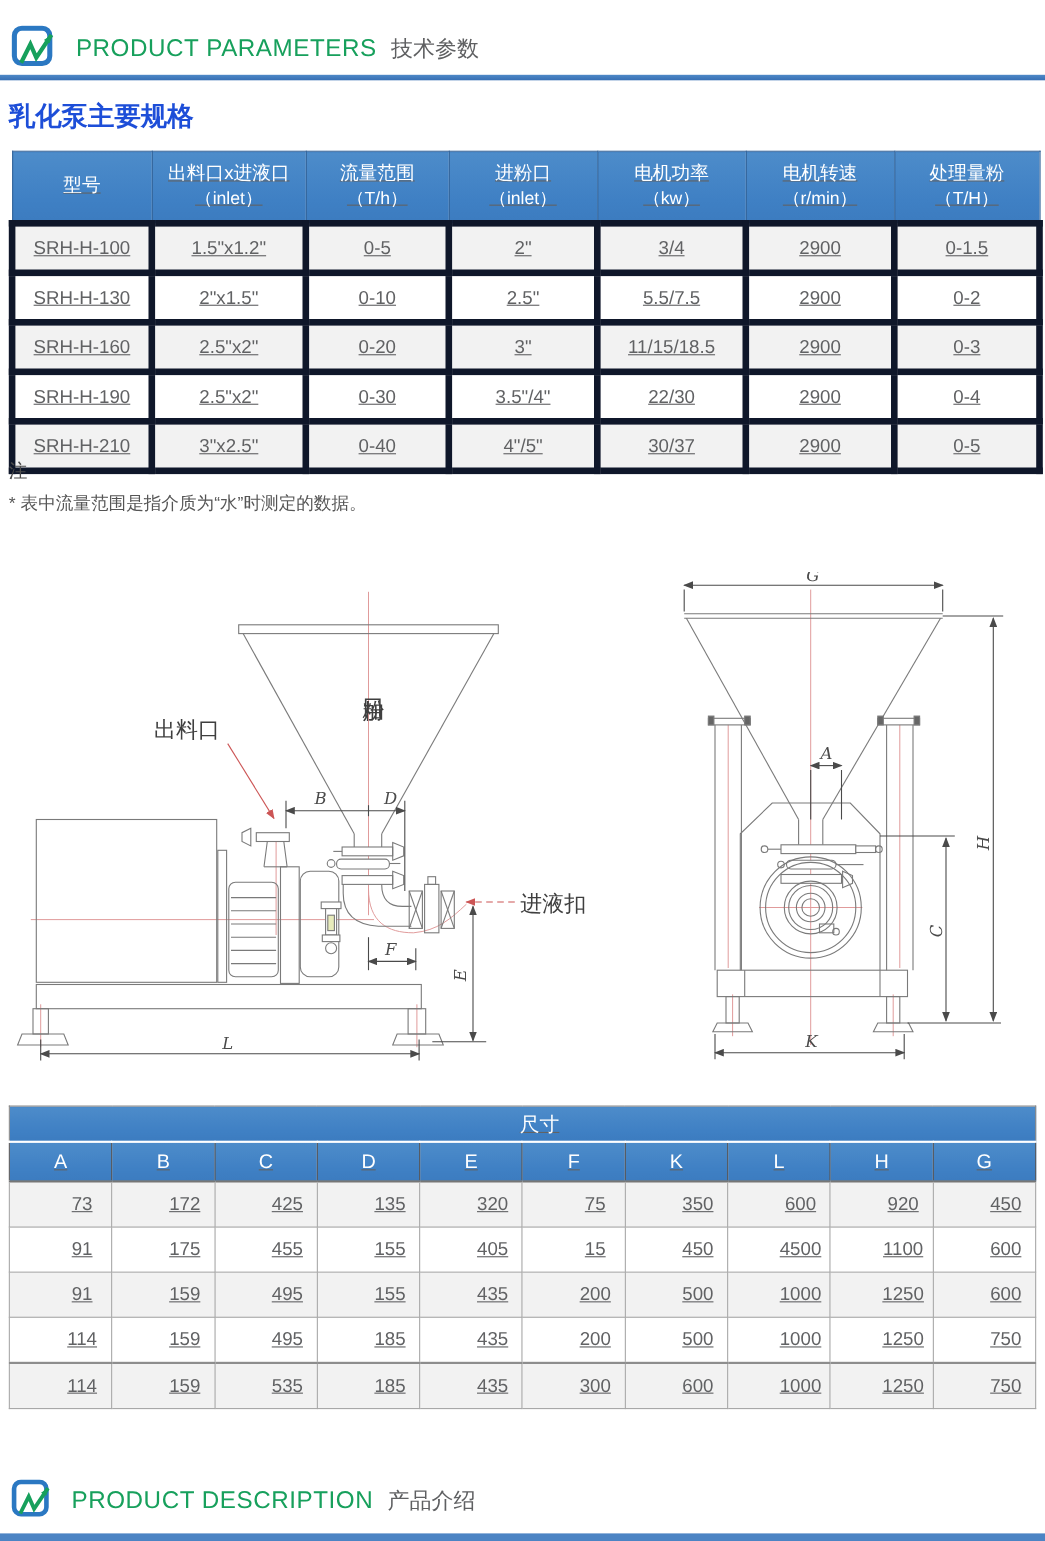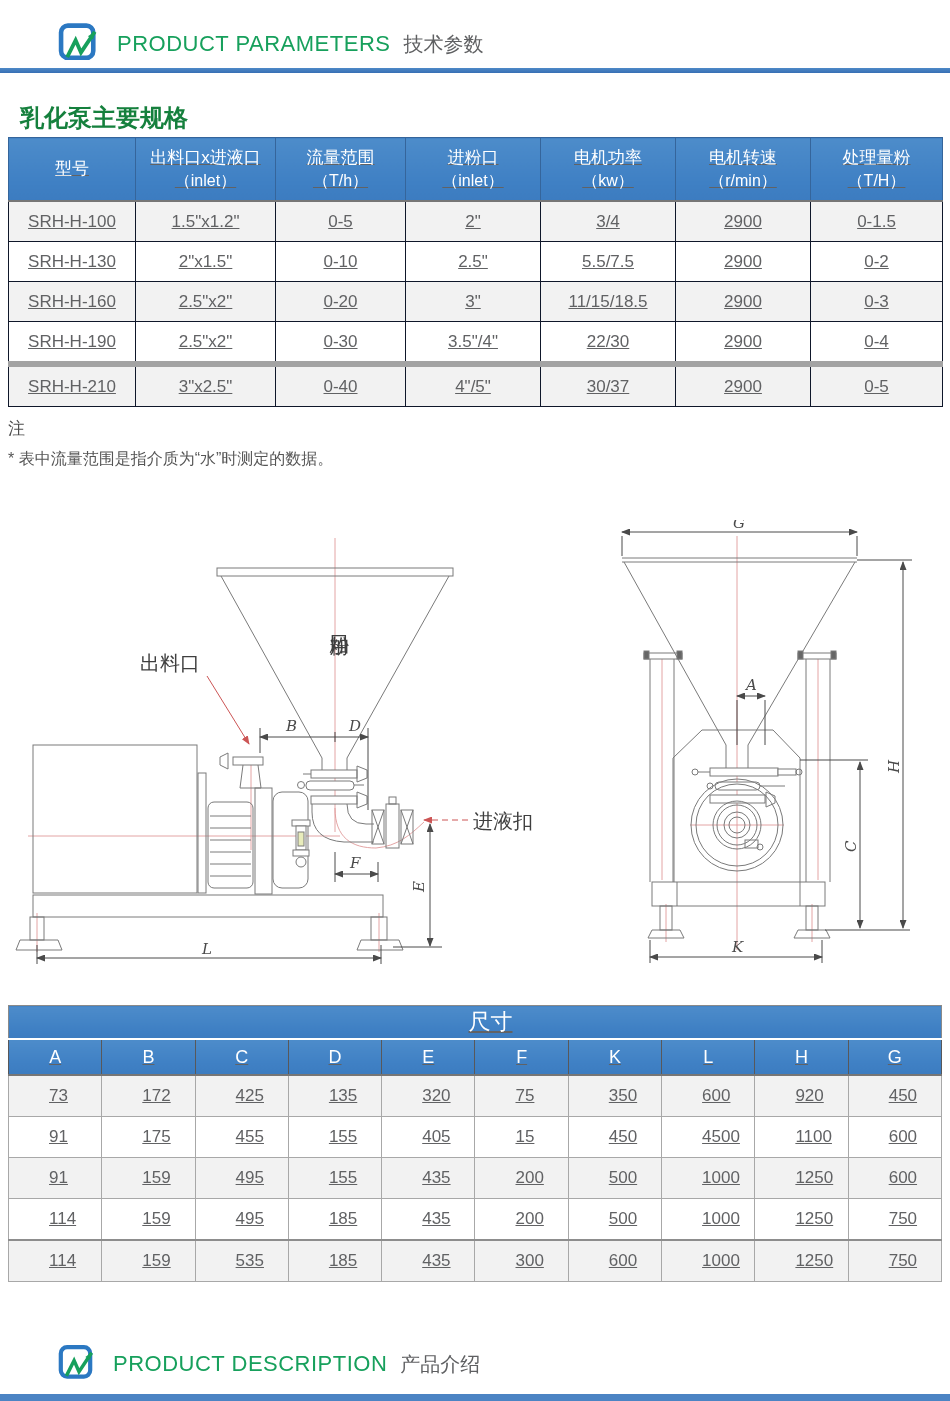--- a/index.html
+++ b/index.html
@@ -1,47 +1,47 @@
 <!DOCTYPE html>
 <html><head>
 <meta charset="utf-8">
 <style>
   html,body{margin:0;padding:0;}
   body{width:950px;height:1401px;background:#ffffff;position:relative;
        font-family:"Liberation Sans","DejaVu Sans",sans-serif;}
   .abs{position:absolute;}
   
-  .sec-head{display:flex;align-items:center;gap:13px;left:10px;height:44px;margin-left:48px;}
+  .sec-head{display:flex;align-items:center;gap:13px;left:10px;height:44px;}
   .sec-head .en{font-size:22px;letter-spacing:.5px;color:#17a05c;}
   .sec-head .zh{font-size:20px;color:#5f6062;}
   .divider{left:0;width:950px;height:5px;background:linear-gradient(180deg,#4e89c7,#376fb4);}
   .bottombar{left:0;top:1394px;width:950px;height:7px;background:#4c84c4;}
   
-  .spec-heading{left:8px;top:90px;font-size:24px;font-weight:bold;color:#15803d;margin:12px;}
+  .spec-heading{left:8px;top:90px;font-size:24px;font-weight:bold;color:#1d4ed8;margin:0;}
   
   table{border-collapse:collapse;table-layout:fixed;text-decoration:underline;}
   .spec-table{left:8px;top:137px;width:934px;font-size:17px;color:#616264;border:1px solid #8a8a8a;}
   .spec-table th{background:linear-gradient(180deg,#4d8cca 0%,#3f80c4 70%,#3c7cc0 100%);
        color:#fff;font-weight:normal;border:1px solid #35659b;height:62px;
        font-size:17px;line-height:1.32;padding:0 2px;}
   .spec-table thead tr{border-bottom:2px solid #767676;}
-  .spec-table td{border:1px solid #0f172a;height:39px;text-align:center;padding:0 2px;}
+  .spec-table td{border:6px solid #0f172a;height:39px;text-align:center;padding:0 2px;}
   .spec-table tbody tr:nth-child(odd){background:#f2f2f2;}
   .spec-table tbody tr:last-child td{border-top:6px solid #a3a3a3;}
   .th2{display:block;font-size:16px;}
   
   .notes{left:8px;top:414px;color:#555;font-size:16px;line-height:30px;}
   .notes .note-label{font-size:17px;color:#4c4c4c;}
   
   .dim-table{left:8px;top:1005px;width:934px;font-size:17px;color:#616264;border:1px solid #8a8a8a;}
   .dim-table th{background:linear-gradient(180deg,#4d8cca 0%,#3f80c4 70%,#3c7cc0 100%);
        color:#fff;font-weight:normal;font-size:18px;}
-  .dim-table .title-row th{height:29px;border-bottom:2px solid #ffffff;font-size:22px;padding-left:32px;}
+  .dim-table .title-row th{height:29px;border-bottom:2px solid #ffffff;font-size:18px;padding-left:32px;}
   .dim-table .letters-row th{height:32px;border:1px solid #58585a;border-bottom:2px solid #767676;}
-  .dim-table td{border:1px solid #a8a8a8;height:38px;padding-left:40px;}
+  .dim-table td{border:1px solid #a8a8a8;height:38px;text-align:center;padding-left:40px;}
   .dim-table tbody tr:nth-child(odd){background:#f2f2f2;}
   .dim-table tbody tr:last-child td{border-top:2px solid #8d8d8d;}
   
   .diagrams{left:0;top:520px;width:950px;height:478px;}
   svg text.cn{font-size:20px;fill:#3f3f3f;font-family:"DejaVu Sans","Liberation Sans",sans-serif;}
   svg text.diml{font-size:15px;font-style:italic;fill:#4a4a4a;font-family:"DejaVu Serif","Liberation Serif",serif;}
   .draw{stroke:#7a7a7a;fill:none;stroke-width:1;}
   .dim{stroke:#4a4a4a;fill:none;stroke-width:1;}
   .red{stroke:#e09a9a;fill:none;stroke-width:0.9;}
   .redl{stroke:#cc5555;fill:none;stroke-width:1;}

